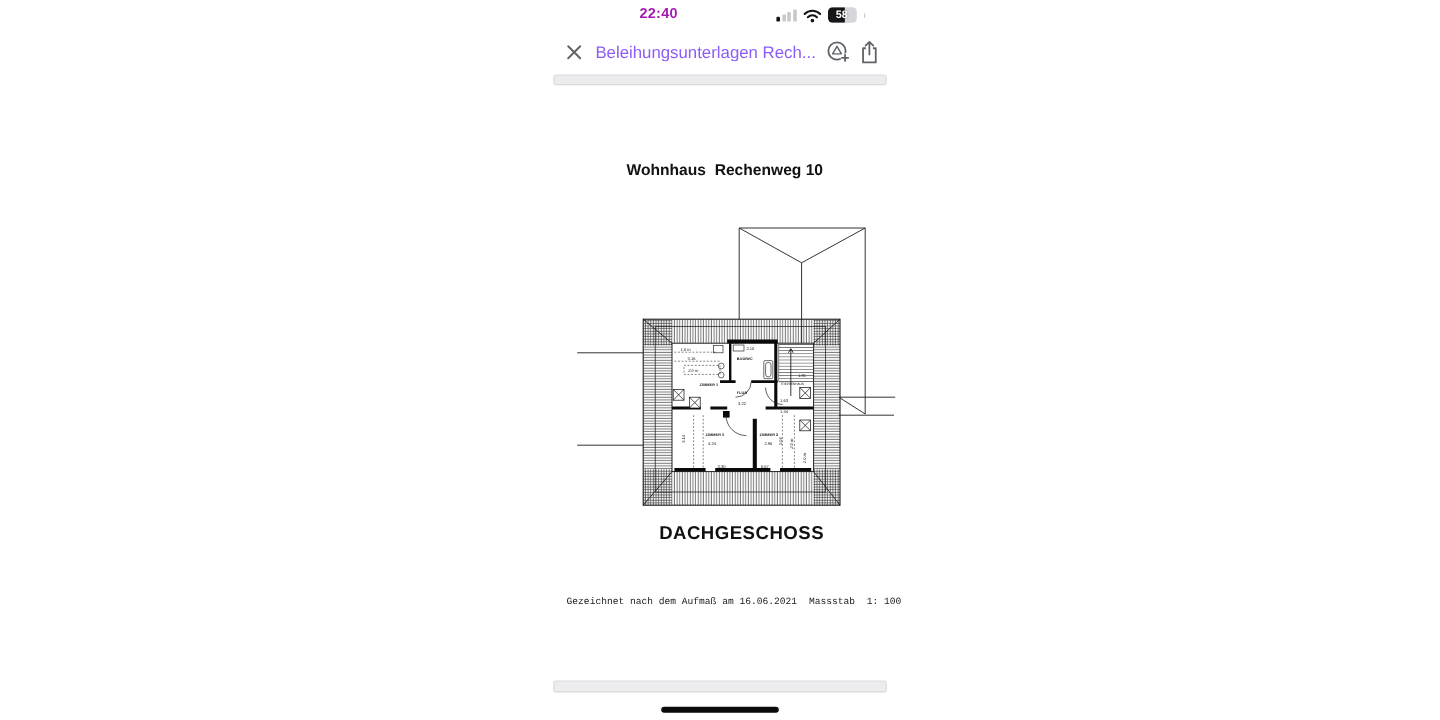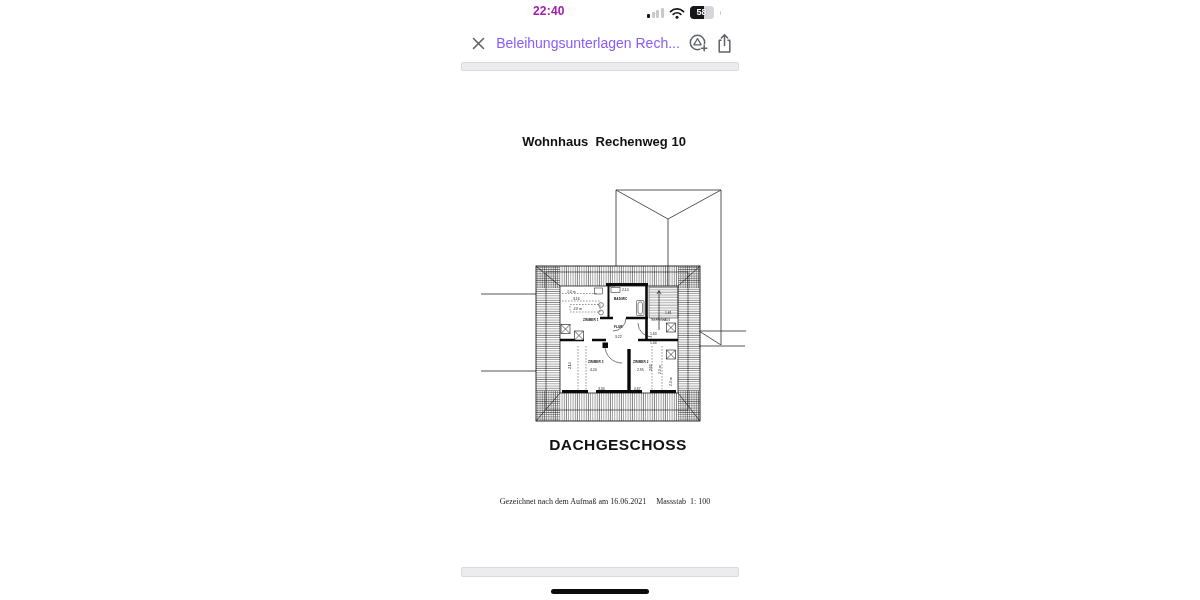--- a/index.html
+++ b/index.html
@@ -35,22 +35,22 @@
   .page-sep { position:absolute; left:461px; width:278px; height:9px;
               background:#ececee; border:1px solid #dadadd; border-radius:2px; }
   .page-sep.top { top:62px; }
   .page-sep.bottom { top:567px; height:10px; }
 
   
   .doc-heading { position:absolute; left:461px; top:107px; width:286px; text-align:center;
                  font-weight:700; font-size:13px; line-height:14px; color:#111; white-space:pre; }
   .floor-label { position:absolute; left:460px; top:436px; width:316px; text-align:center;
                  font-weight:700; font-size:15.5px; letter-spacing:.4px; color:#111; }
-  .doc-caption { position:absolute; left:451px; top:488px; width:300px; text-align:center;
-                 font-family:Liberation Serif, serif; font-size:8px; color:#222; white-space:pre; }
+  .doc-caption { position:absolute; left:451px; top:488px; width:300px; text-align:right;
+                 font-family:Liberation Mono, monospace; font-size:8px; color:#222; white-space:pre; }
   .doc-caption .scale { margin-left:10px; }
 
   .plan-svg { position:absolute; left:460px; top:180px; }
 
   
   .home-indicator { position:absolute; left:551px; top:589px; width:98px; height:4.5px;
                     border-radius:3px; background:#0b0b0b; }
 
   svg text { font-family:"Liberation Sans", sans-serif; fill:#111; }
   svg .rm { font-size:3.1px; font-weight:700; letter-spacing:.1px; }

